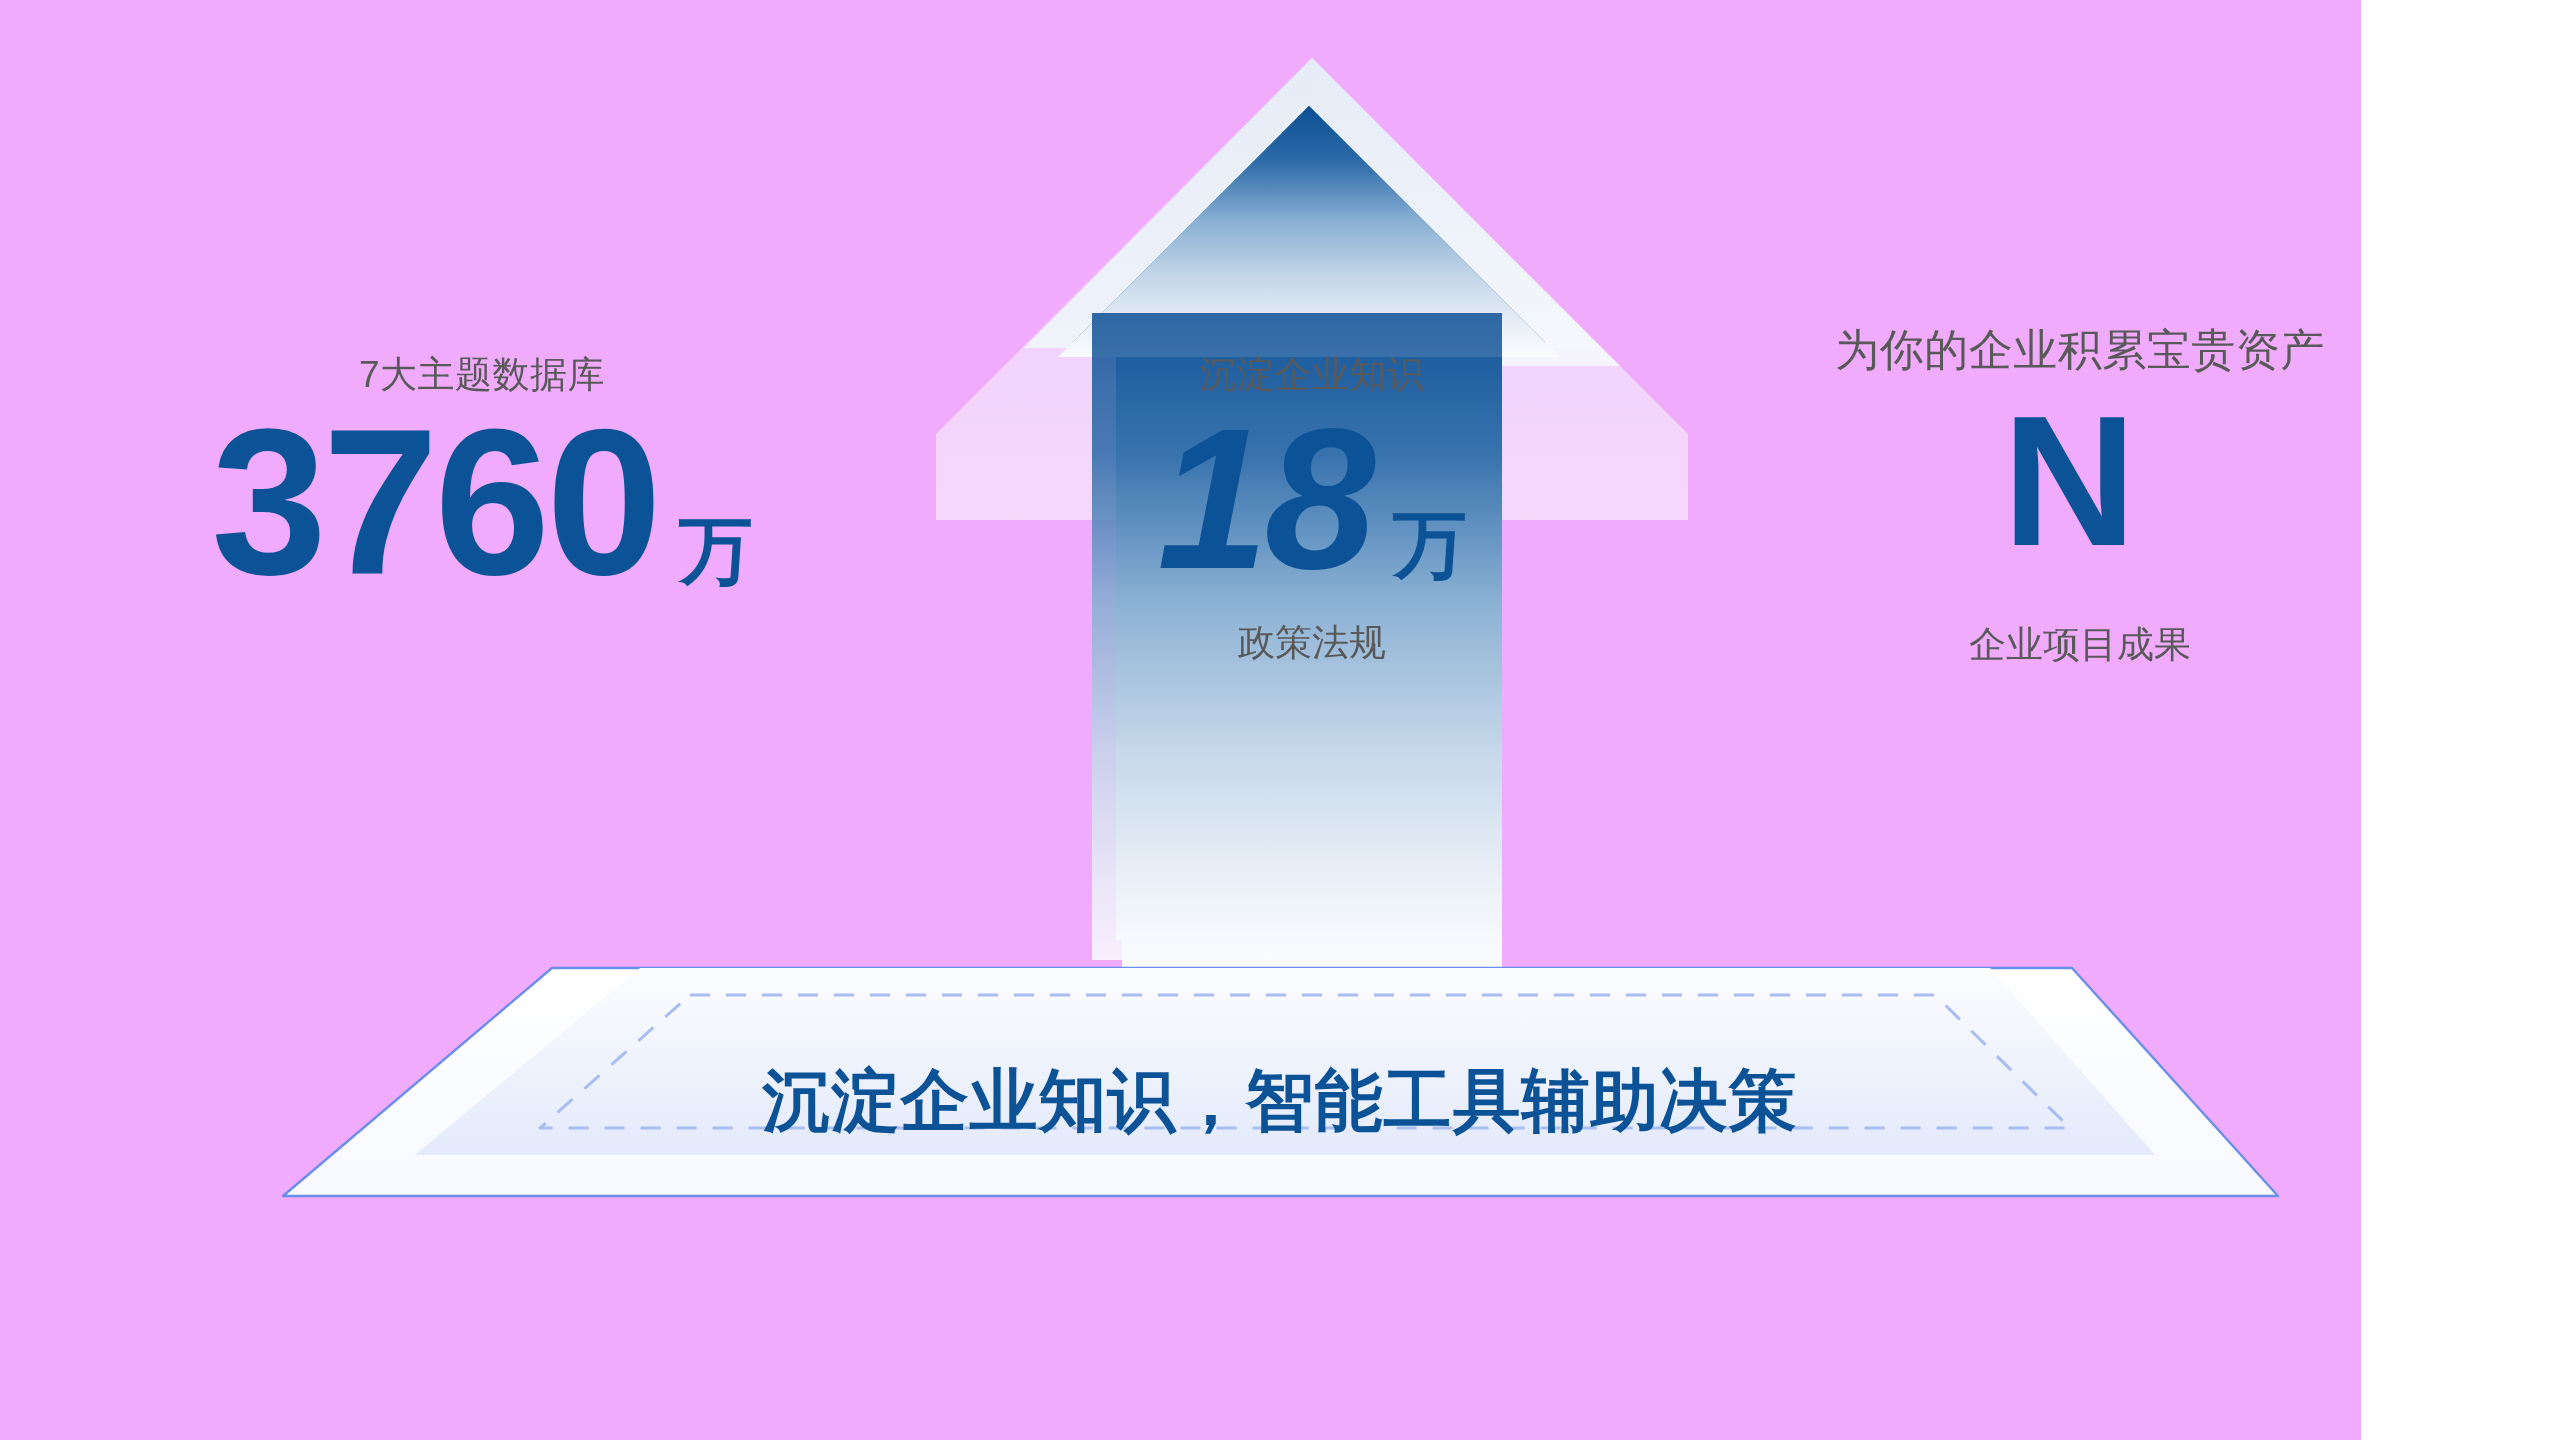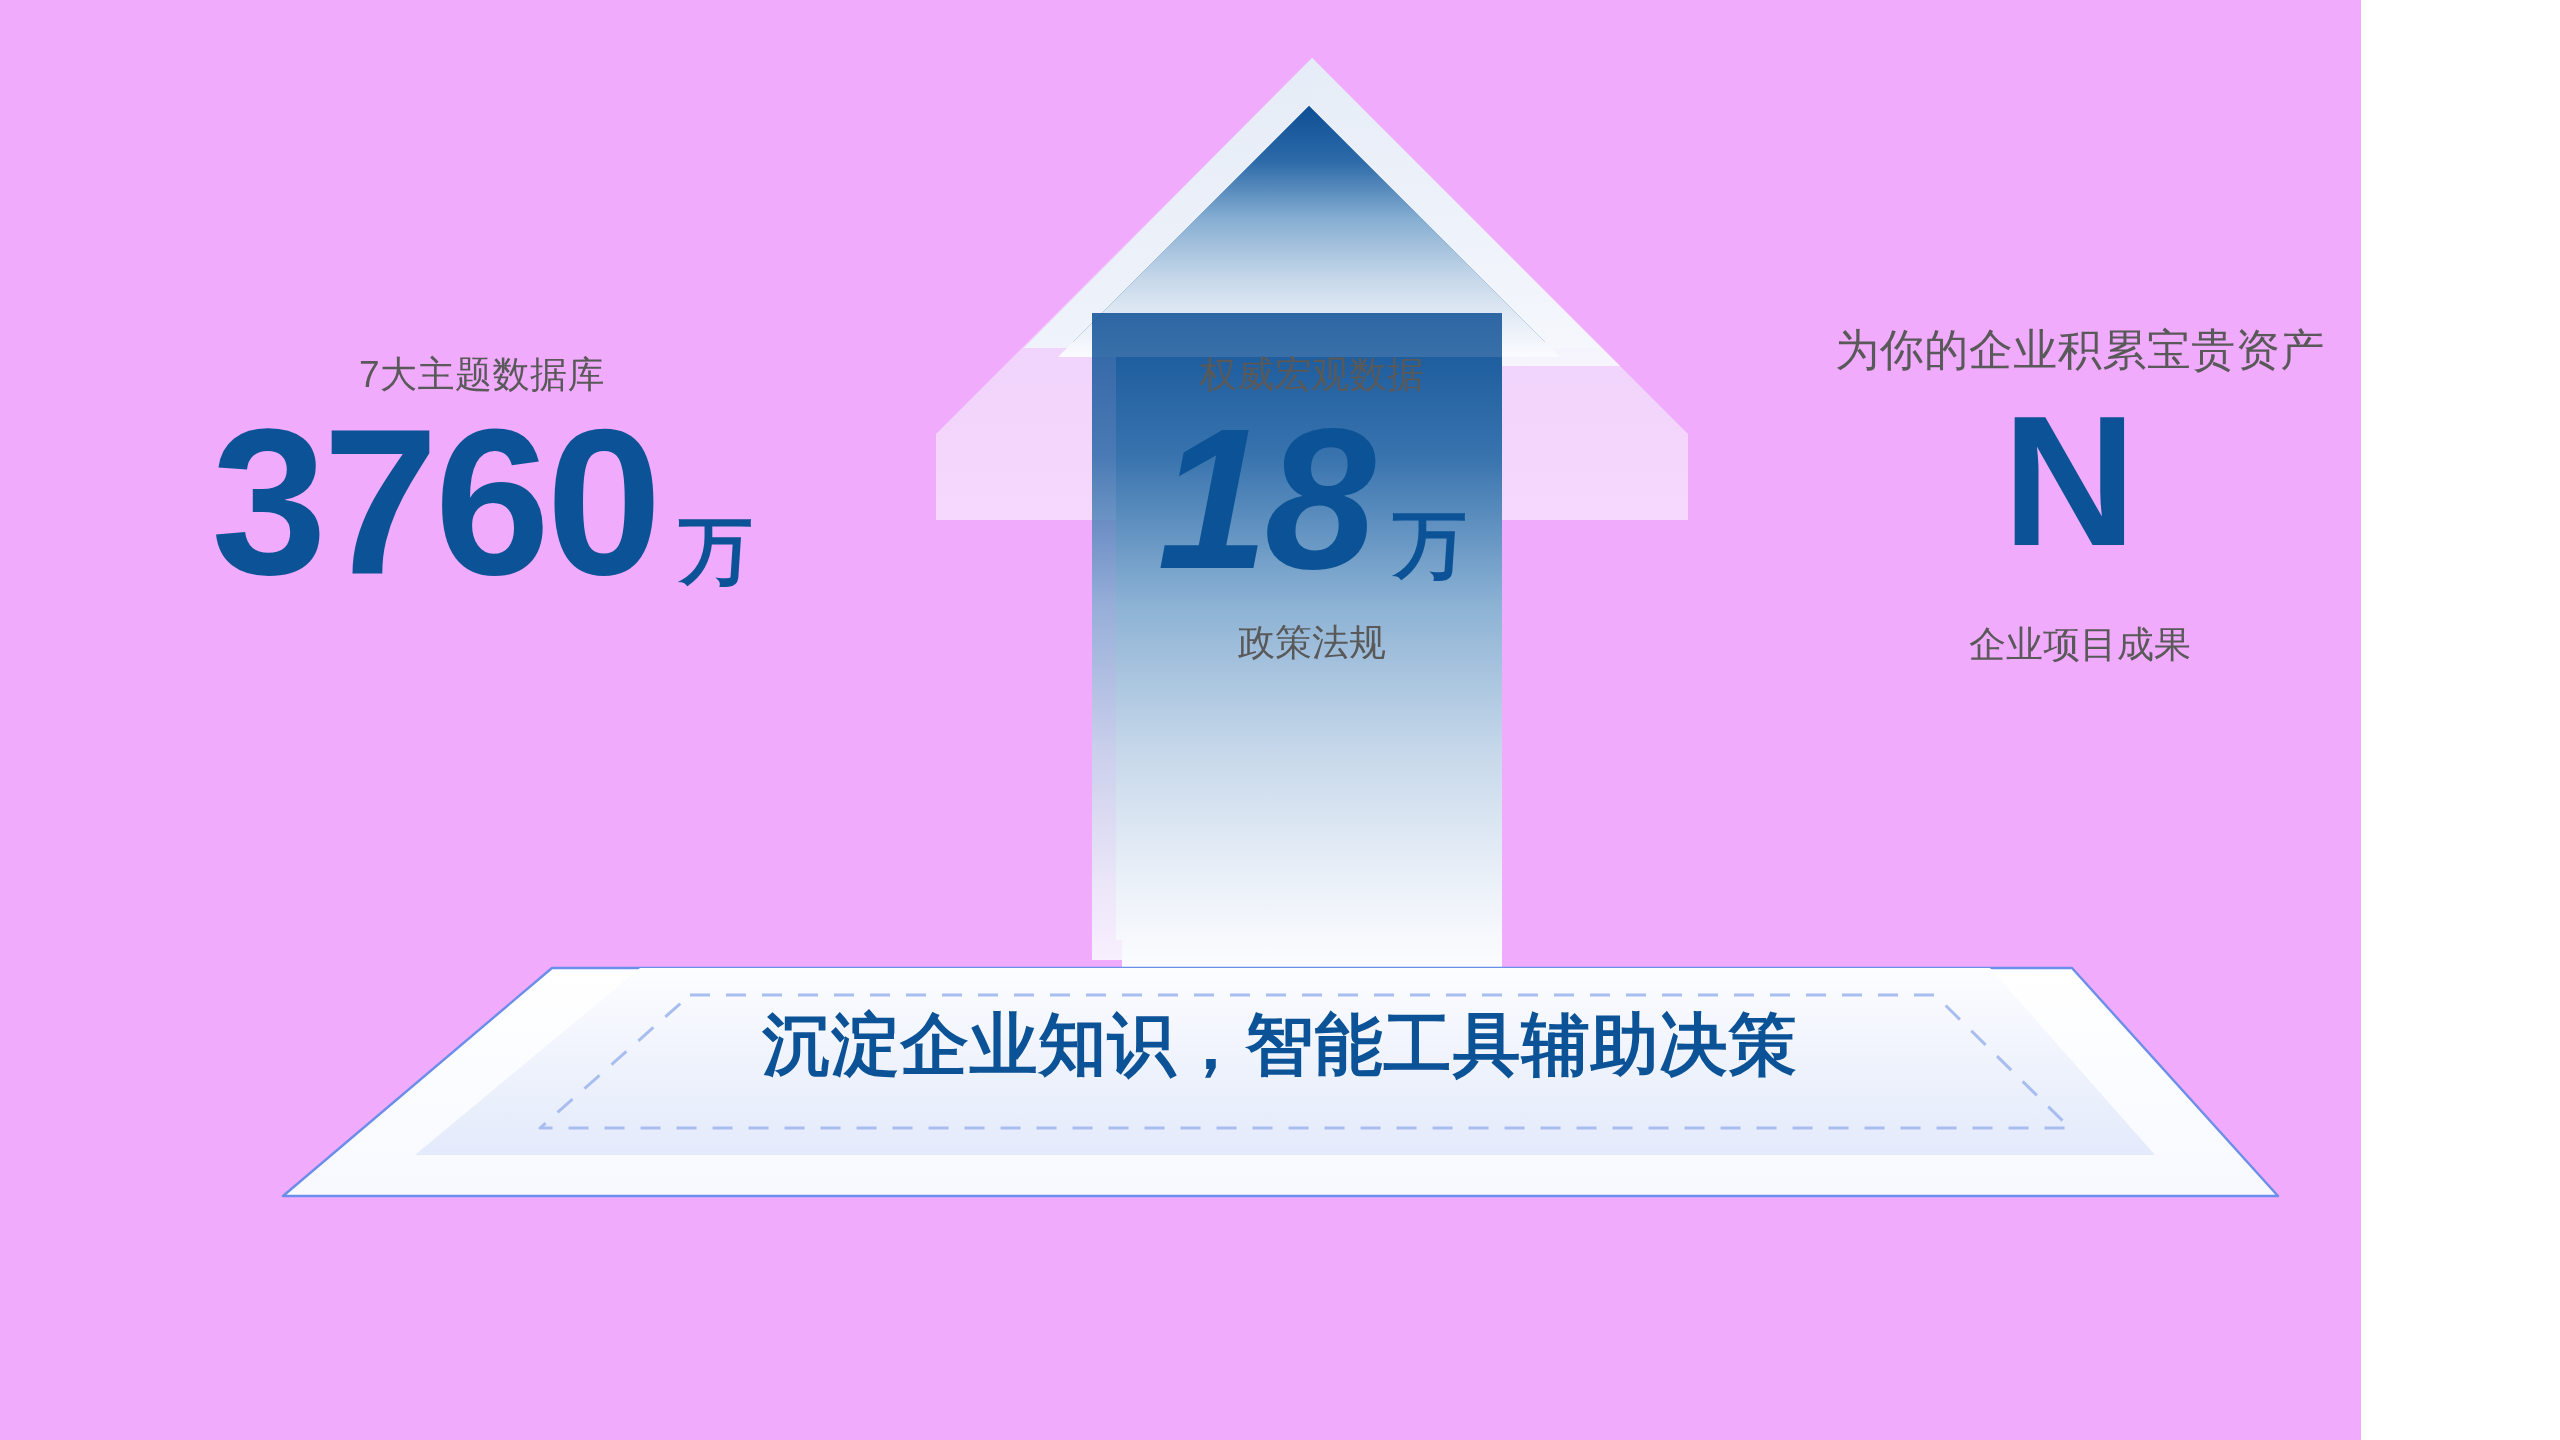--- a/index.html
+++ b/index.html
@@ -88,21 +88,21 @@
   }
   #col-left   .stat-sublabel { margin-top: 26px; }
   #col-middle .stat-sublabel { margin-top: 26px; }
   #col-right  .stat-sublabel { margin-top: 52px; }
 
   
   #platform-headline {
     position: absolute;
     z-index: 4;
     left: 0;
-    top: 1000px;
+    top: 1056px;
     width: 2560px;
     text-align: center;
     color: #0b5296;
     font-size: 68px;
     font-weight: bold;
     letter-spacing: 1px;
     white-space: nowrap;
   }
 </style>
 </head>
@@ -181,21 +181,21 @@
 
   <div id="col-left" class="stat-col">
     <div class="stat-caption">7大主题数据库</div>
     <div class="stat-value-row">
       <span class="stat-number">3760</span>
       <span class="stat-unit">万</span>
     </div>
   </div>
 
   <div id="col-middle" class="stat-col">
-    <div class="stat-caption">权威宏观数据</div>
+    <div class="stat-caption">沉淀企业知识</div>
     <div class="stat-value-row">
       <span class="stat-number">18</span>
       <span class="stat-unit">万</span>
     </div>
     <div class="stat-sublabel">政策法规</div>
   </div>
 
   <div id="col-right" class="stat-col">
     <div class="stat-caption">为你的企业积累宝贵资产</div>
     <div class="stat-value-row">

